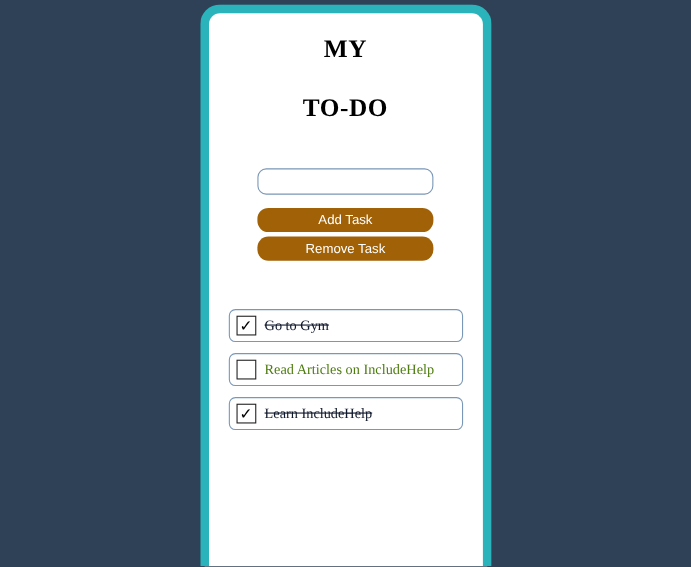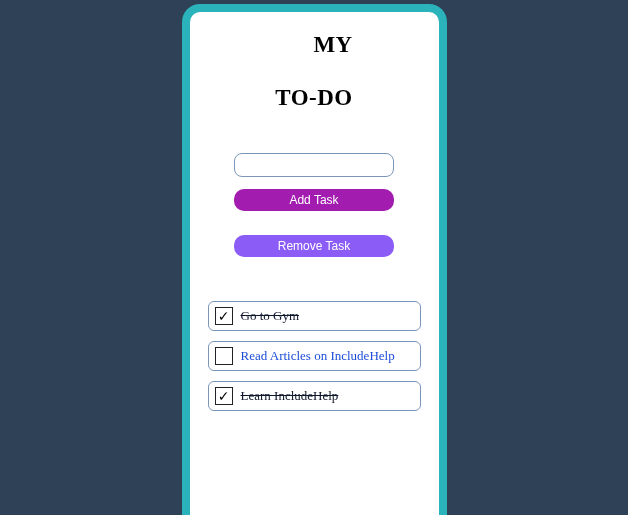--- a/index.html
+++ b/index.html
@@ -22,21 +22,21 @@
     padding: 14px 18px 0 18px;
     display: flex;
     flex-direction: column;
     align-items: center;
   }
   .title {
     font-family: 'Times New Roman', Times, serif;
     font-weight: 700;
     font-size: 23px;
     line-height: 1.15;
-    text-align: right;
+    text-align: center;
     color: #000;
     margin-top: 6px;
     letter-spacing: 0.5px;
   }
   .task-input {
     width: 160px;
     height: 24px;
     margin-top: 42px;
     border: 1.5px solid #7a97b8;
     border-radius: 8px;
@@ -51,22 +51,22 @@
     margin-top: 10px;
     border: none;
     border-radius: 10px;
     color: #fff;
     font-family: Arial, Helvetica, sans-serif;
     font-size: 12px;
     cursor: pointer;
     text-align: center;
     line-height: 22px;
   }
-  .btn-add { background: #a21caf; margin-top: 12px; }
-  .btn-remove { background: #8b5cf6; margin-top: 24px; }
+  .btn-add { background: #a16207; margin-top: 12px; }
+  .btn-remove { background: #a16207; margin-top: 4px; }
   .task-list {
     width: 100%;
     margin-top: 44px;
     display: flex;
     flex-direction: column;
     gap: 10px;
   }
   .task-item {
     border: 1px solid #7a97b8;
     border-radius: 6px;
@@ -89,21 +89,21 @@
   }
   .checkmark {
     font-size: 14px;
     line-height: 1;
     color: #000;
     font-family: Arial, sans-serif;
   }
   .task-text {
     font-size: 13px;
     font-family: Georgia, 'Times New Roman', serif;
-    color: #1d4ed8;
+    color: #4d7c0f;
   }
   .task-text.done {
     text-decoration: line-through;
     color: #0f172a;
   }
 </style>
 </head>
 <body>
 
 <div class="app-frame">

